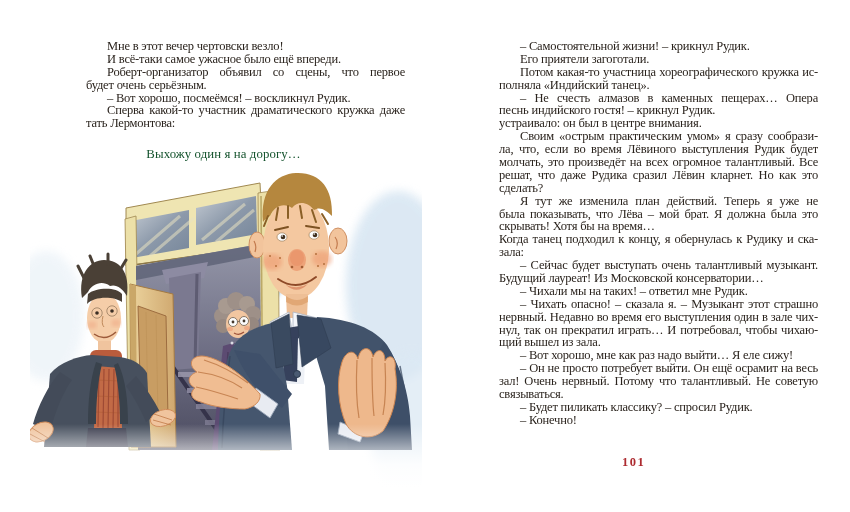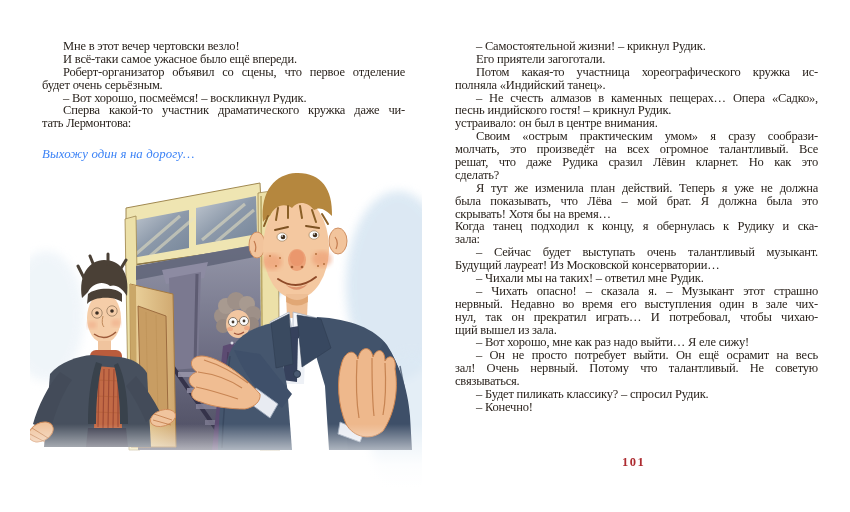--- a/index.html
+++ b/index.html
@@ -7,27 +7,27 @@
     width:850px;height:512px;position:relative;overflow:hidden;
     background:#ffffff;
     font-family:"Liberation Serif","DejaVu Serif",serif;
   }
   .spread{position:absolute;inset:0;}
   .col{
     position:absolute;top:40px;width:363px;
     font-size:12.5px;line-height:12.9px;letter-spacing:-0.2px;
     color:#2b241e;
   }
-  .line{height:12.9px;line-height:12.9px;overflow:hidden;text-align:left;}
+  .line{height:12.9px;line-height:12.9px;overflow:hidden;text-align:left;margin-left:44px;}
   .line.just{text-align:justify;text-align-last:justify;}
   .line.ind{text-indent:21px;}
   .poem{
     position:absolute;left:42px;top:147px;width:363px;
-    font-style:italic;font-size:12.8px;
-    color:#3b82f6;letter-spacing:0.1px;
+    text-align:center;font-size:12.8px;
+    color:#14532d;letter-spacing:0.1px;
   }
   .pageno{
     position:absolute;left:455px;top:455px;width:357px;
     text-align:center;font-size:12.5px;font-weight:bold;
     color:#ad2b30;letter-spacing:1.5px;
   }
   .illo{position:absolute;left:30px;top:166px;width:392px;height:340px;}
 </style>
 </head>
 <body>
@@ -240,20 +240,21 @@
 
   <div class="col" style="left:455px" id="right-col">
       <div class="line ind">– Самостоятельной жизни! – крикнул Рудик.</div>
       <div class="line ind">Его приятели загоготали.</div>
       <div class="line just ind">Потом какая-то участница хореографического кружка ис-</div>
       <div class="line">полняла «Индийский танец».</div>
       <div class="line just ind">– Не счесть алмазов в каменных пещерах… Опера «Садко»,</div>
       <div class="line">песнь индийского гостя! – крикнул Рудик.</div>
       <div class="line">устраивало: он был в центре внимания.</div>
       <div class="line just ind">Своим «острым практическим умом» я сразу сообрази-</div>
+      <div class="line just">ла, что, если во время Лёвиного выступления Рудик будет</div>
       <div class="line just">молчать, это произведёт на всех огромное талантливый. Все</div>
       <div class="line just">решат, что даже Рудика сразил Лёвин кларнет. Но как это</div>
       <div class="line">сделать?</div>
       <div class="line just ind">Я тут же изменила план действий. Теперь я уже не должна</div>
       <div class="line just">была показывать, что Лёва – мой брат. Я должна была это</div>
       <div class="line">скрывать! Хотя бы на время…</div>
       <div class="line just">Когда танец подходил к концу, я обернулась к Рудику и ска-</div>
       <div class="line">зала:</div>
       <div class="line just ind">– Сейчас будет выступать очень талантливый музыкант.</div>
       <div class="line">Будущий лауреат! Из Московской консерватории…</div>

